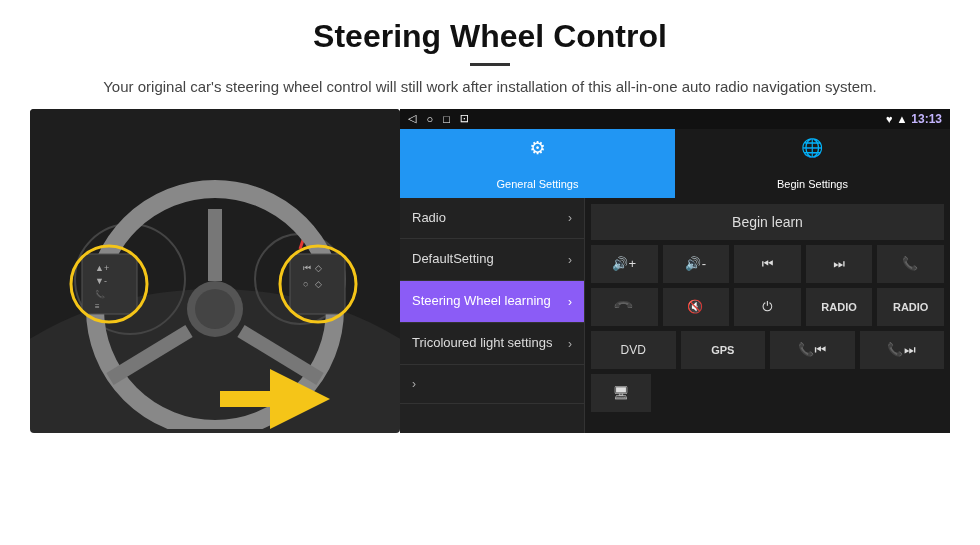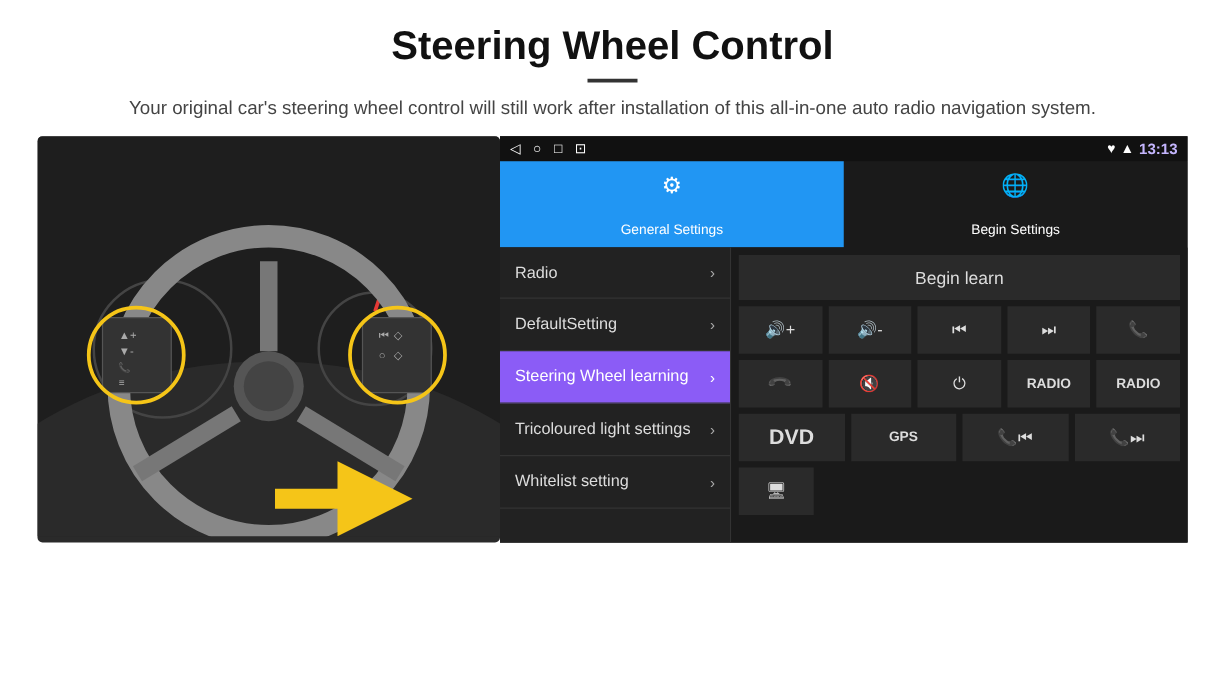--- a/index.html
+++ b/index.html
@@ -299,21 +299,20 @@
           </div>
           <div class="menu-item active">
             <span class="menu-item-text">Steering Wheel learning</span>
             <span class="chevron">›</span>
           </div>
           <div class="menu-item">
             <span class="menu-item-text">Tricoloured light settings</span>
             <span class="chevron">›</span>
           </div>
           <div class="menu-item">
-            <span class="menu-item-text">Whitelist setting</span>
             <span class="chevron">›</span>
           </div>
         </div>
 
         <div class="control-panel">
 
           <div class="begin-learn-row">
             <button class="begin-learn-btn">Begin learn</button>
           </div>
 
@@ -348,21 +347,21 @@
             <button class="ctrl-btn">
               <span style="font-size:11px;font-weight:bold;">RADIO</span>
             </button>
             <button class="ctrl-btn">
               <span style="font-size:11px;font-weight:bold;">RADIO</span>
             </button>
           </div>
 
           <div class="control-row">
             <button class="ctrl-btn">
-              <span style="font-size:17px;font-weight:bold;">DVD</span>
+              <span style="font-size:12px;font-weight:normal;">DVD</span>
             </button>
             <button class="ctrl-btn">
               <span style="font-size:11px;font-weight:bold;">GPS</span>
             </button>
             <button class="ctrl-btn">
               <span>📞⏮</span>
             </button>
             <button class="ctrl-btn">
               <span>📞⏭</span>
             </button>

